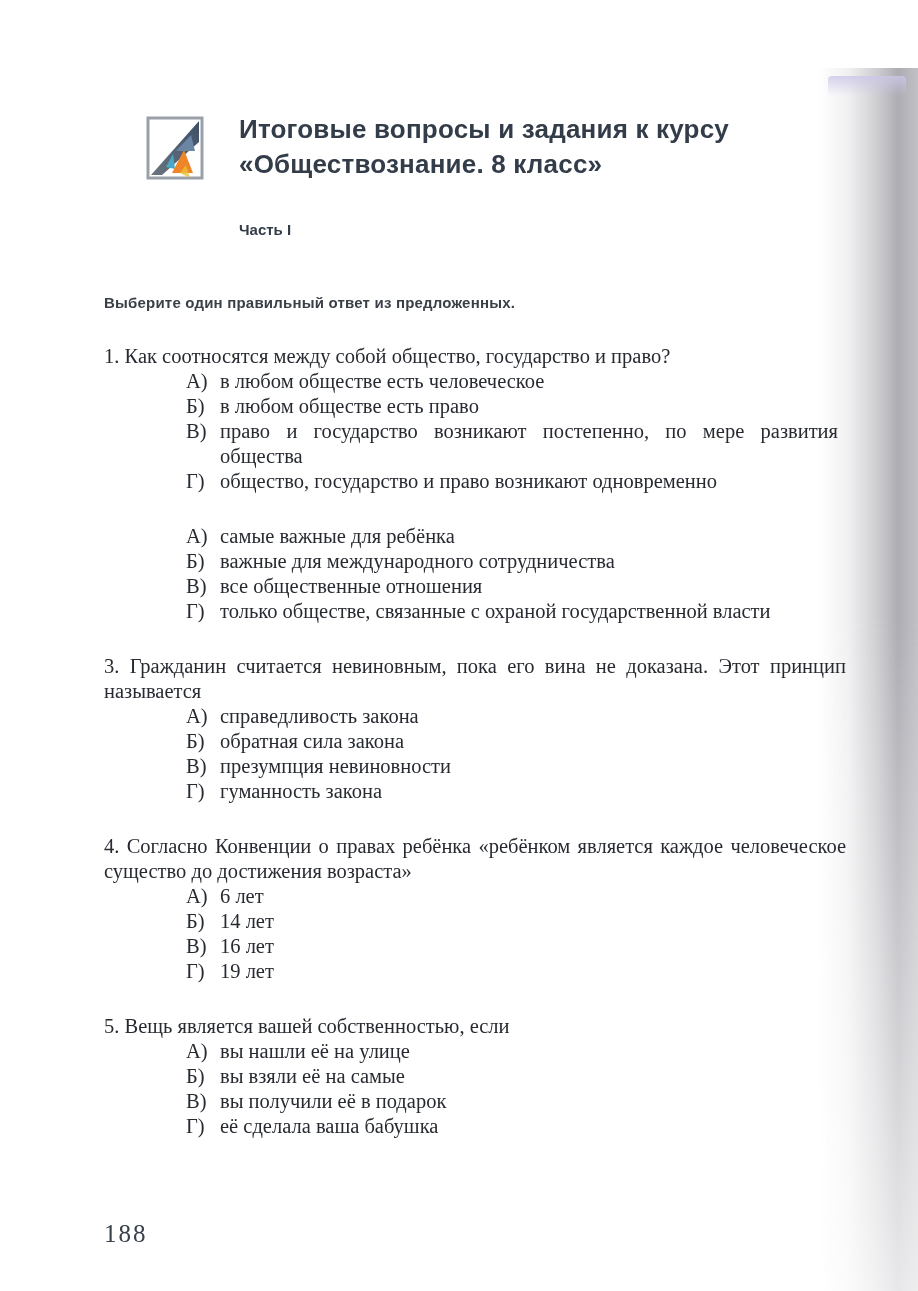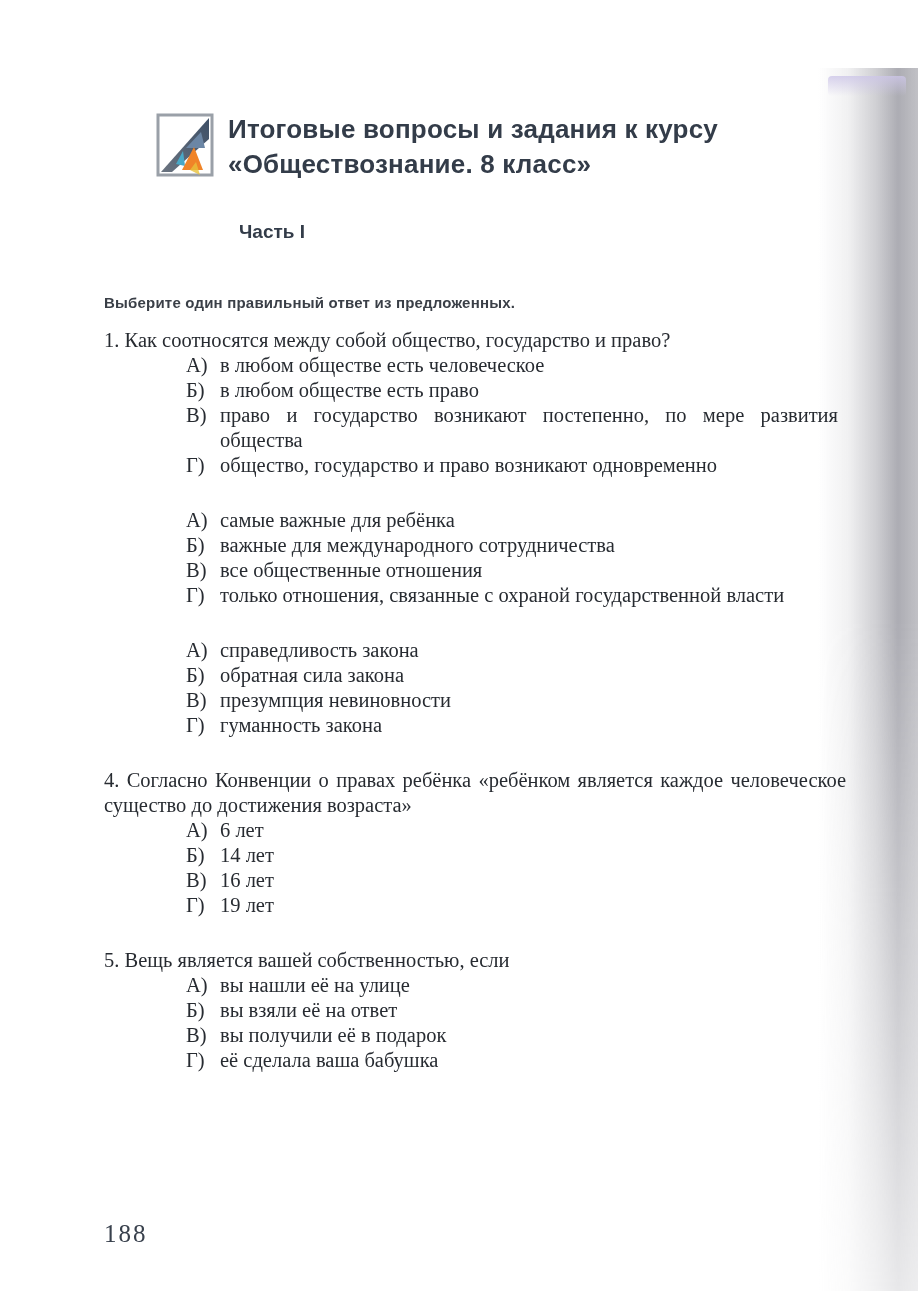--- a/index.html
+++ b/index.html
@@ -29,45 +29,45 @@
       rgba(172,172,178,0.75) 100%);
     -webkit-mask-image:linear-gradient(to bottom,black 0%,black 45%,rgba(0,0,0,.55) 80%,rgba(0,0,0,.28) 100%);
             mask-image:linear-gradient(to bottom,black 0%,black 45%,rgba(0,0,0,.55) 80%,rgba(0,0,0,.28) 100%);
   }
   .edge-shade-top{
     position:absolute;top:76px;right:12px;width:78px;height:20px;
     background:linear-gradient(to bottom,rgba(205,198,232,.8),rgba(205,198,232,0));
     border-radius:4px;
   }
   .header{
-    position:absolute;left:156px;top:110px;
-    display:flex;align-items:center;gap:14px;
+    position:absolute;left:146px;top:110px;
+    display:flex;align-items:flex-end;gap:35px;
   }
   .logo{width:58px;height:66px;flex:0 0 auto;}
   .title{
     font-family:"Liberation Sans","DejaVu Sans",sans-serif;
     font-weight:700;
     font-size:26px;line-height:35px;
     color:var(--title-text);
     padding-top:2px;
     letter-spacing:.2px;
   }
   .part-label{
     position:absolute;left:239px;top:221px;
     font-family:"Liberation Sans","DejaVu Sans",sans-serif;
-    font-weight:700;font-size:19px;color:var(--title-text);
+    font-weight:700;font-size:15px;color:var(--title-text);
   }
   .instruction{
     position:absolute;left:104px;top:294px;width:720px;
     font-family:"Liberation Sans","DejaVu Sans",sans-serif;
     font-weight:700;font-size:15px;color:var(--muted-text);
     letter-spacing:.2px;
   }
   .questions{
-    position:absolute;left:104px;top:328px;width:742px;
+    position:absolute;left:104px;top:344px;width:742px;
     font-size:20.5px;line-height:25px;
   }
   .question{margin-bottom:30px;}
   .q-stem{text-align:justify;}
   .options{padding-left:82px;}
   .option{display:flex;}
   .opt-letter{flex:0 0 34px;}
   .opt-text{flex:1;text-align:justify;padding-right:8px;}
   .page-number{
     position:absolute;left:104px;top:1220px;
@@ -145,26 +145,27 @@
             <span class="opt-text">важные для международного сотрудничества</span>
   </div>
 
   <div class="option">
     <span class="opt-letter">В)</span>
             <span class="opt-text">все общественные отношения</span>
   </div>
 
   <div class="option">
     <span class="opt-letter">Г)</span>
-            <span class="opt-text">только отношения, связанные с охраной государственной власти</span>
-  </div>
-</div>
-  </section>
-
-  <section class="question">
+            <span class="opt-text">только обществе, связанные с охраной государственной власти</span>
+  </div>
+</div>
+  </section>
+
+  <section class="question">
+    <p class="q-stem"><span class="q-num">3.</span> <span class="q-text">Гражданин считается невиновным, пока его вина не доказана. Этот принцип называется</span></p>
     <div class="options">
   <div class="option">
     <span class="opt-letter">А)</span>
             <span class="opt-text">справедливость закона</span>
   </div>
 
   <div class="option">
     <span class="opt-letter">Б)</span>
             <span class="opt-text">обратная сила закона</span>
   </div>
@@ -209,21 +210,21 @@
   <section class="question">
     <p class="q-stem"><span class="q-num">5.</span> <span class="q-text">Вещь является вашей собственностью, если</span></p>
     <div class="options">
   <div class="option">
     <span class="opt-letter">А)</span>
             <span class="opt-text">вы нашли её на улице</span>
   </div>
 
   <div class="option">
     <span class="opt-letter">Б)</span>
-            <span class="opt-text">вы взяли её на ответ</span>
+            <span class="opt-text">вы взяли её на самые</span>
   </div>
 
   <div class="option">
     <span class="opt-letter">В)</span>
             <span class="opt-text">вы получили её в подарок</span>
   </div>
 
   <div class="option">
     <span class="opt-letter">Г)</span>
             <span class="opt-text">её сделала ваша бабушка</span>

